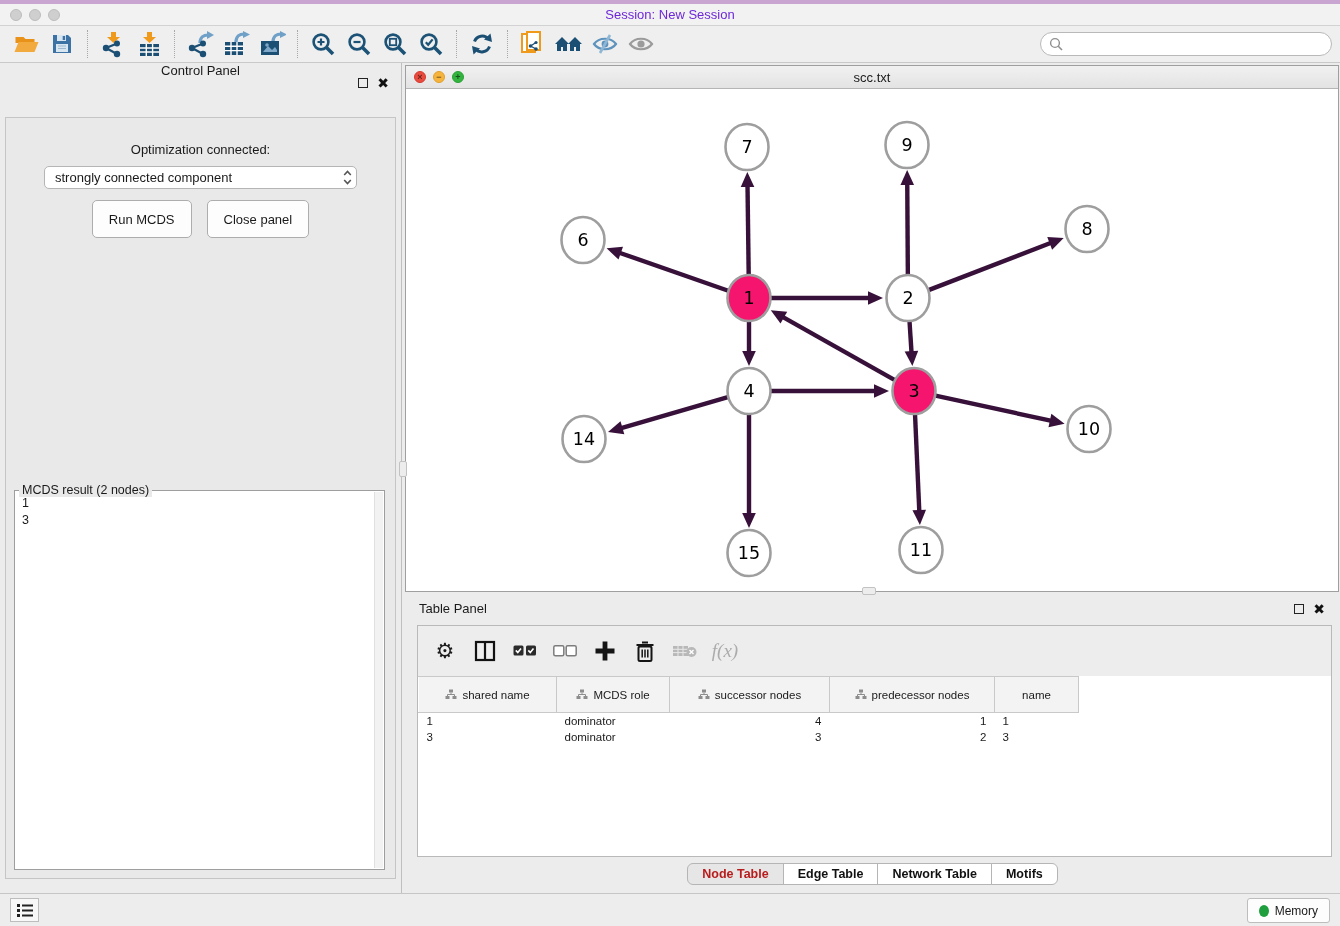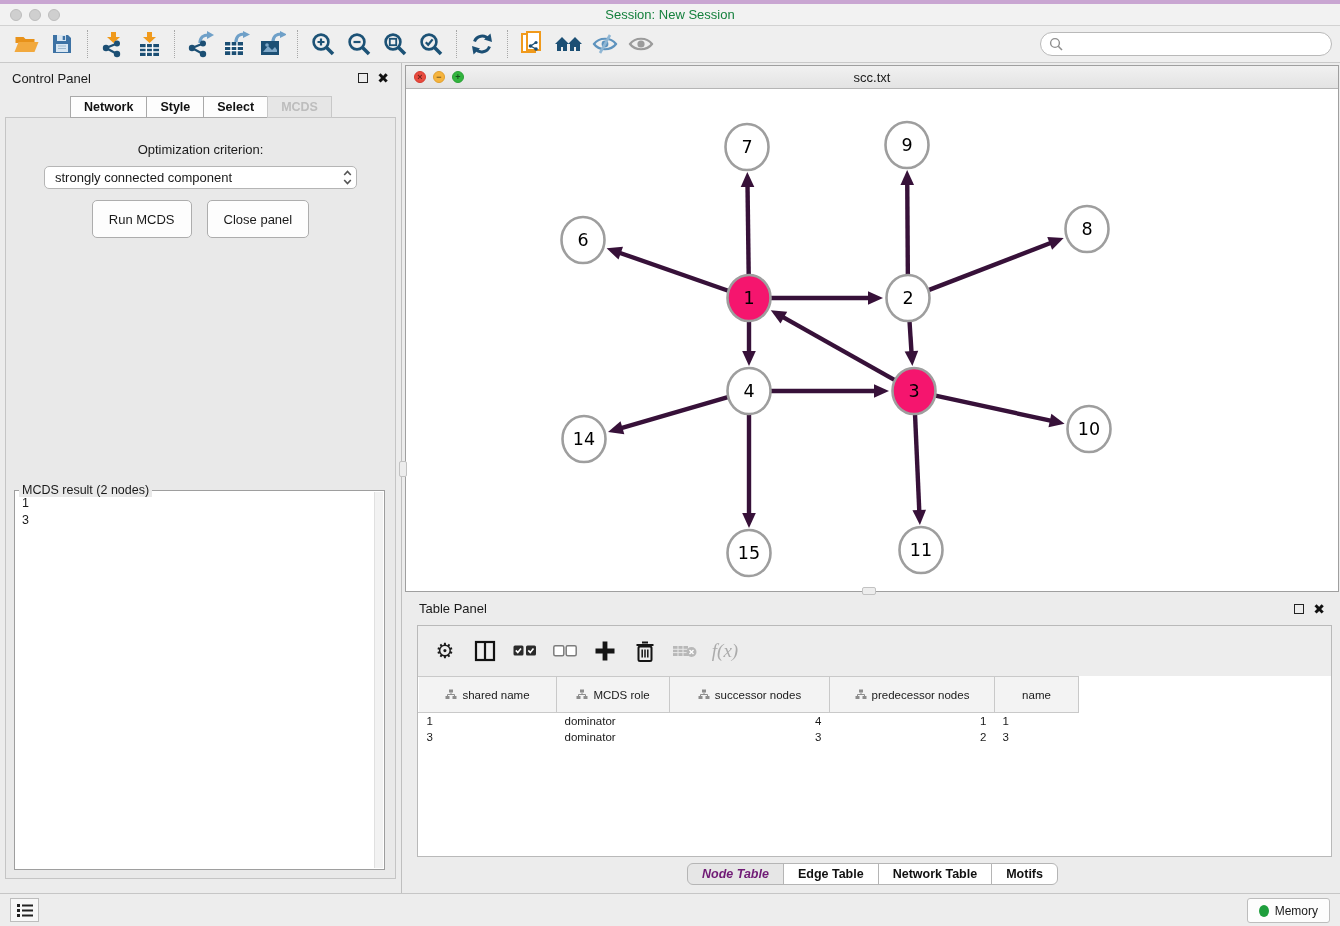--- a/index.html
+++ b/index.html
@@ -4,38 +4,38 @@
 <style>
   html,body{margin:0;padding:0;background:#d8d8d8;}
   *{box-sizing:border-box;}
   #app{position:relative;width:1340px;height:926px;background:#ECECEC;
        font-family:"Liberation Sans","DejaVu Sans",sans-serif;color:#1a1a1a;overflow:hidden;}
 
   
   .top-strip{position:absolute;top:0;left:0;right:0;height:4px;background:#C9A6D2;}
   .titlebar{position:absolute;top:4px;left:0;right:0;height:22px;background:#F2F2F2;
             border-bottom:1px solid #D2D2D2;display:flex;align-items:center;justify-content:center;}
-  .titlebar .title{font-size:13px;color:#15803d;}
+  .titlebar .title{font-size:13px;color:#6d28d9;}
   .traffic-main{position:absolute;left:10px;top:5px;display:flex;gap:7px;}
   .traffic-main span{width:12px;height:12px;border-radius:50%;background:#CFCFCF;border:1px solid #BDBDBD;}
 
   
   .toolbar{position:absolute;top:26px;left:0;right:0;height:37px;background:#EFEFEF;
            border-bottom:1px solid #C9C9C9;display:flex;align-items:center;padding:0 8px;}
   .tb-btn{width:36px;height:32px;display:flex;align-items:center;justify-content:center;flex:0 0 auto;}
   .tb-sep{width:1px;height:28px;border-left:1px dotted #A8A8A8;margin:0 7px;flex:0 0 auto;}
   .search-wrap{margin-left:auto;width:292px;height:24px;border:1px solid #B9B9B9;border-radius:13px;
                background:#fff;display:flex;align-items:center;padding:0 8px;gap:5px;}
   .search-wrap input{border:none;outline:none;flex:1;font-size:12px;background:transparent;
                      font-family:"Liberation Sans",sans-serif;}
 
   
   .control-panel{position:absolute;top:63px;left:0;width:402px;height:830px;background:#ECECEC;
                  border-right:1px solid #BFBFBF;}
-  .cp-header{height:30px;display:flex;align-items:center;padding:0 12px;font-size:13px;}
+  .cp-header{height:30px;display:flex;align-items:center;padding:0 12px;font-size:13px;flex-direction:column;}
   .win-icons{margin-left:auto;display:flex;gap:9px;align-items:center;}
   .float-icon{width:10px;height:10px;border:1.6px solid #222;display:inline-block;}
   .close-x{font-size:14px;font-weight:bold;color:#111;line-height:10px;}
   .cp-tabs{position:absolute;top:33px;left:0;right:0;display:flex;justify-content:center;z-index:2;}
   .cp-tab{border:1px solid #A9A9A9;background:#FDFDFD;padding:3px 13px;font-size:12.5px;font-weight:bold;
           margin-right:-1px;color:#111;}
   .cp-tab.active{color:#BDBDBD;background:#E6E6E6;border-color:#C8C8C8;}
   .cp-content{position:absolute;top:54px;left:5px;right:5px;bottom:14px;background:#E9E9E9;
               border:1px solid #C5C5C5;}
   .opt-label{text-align:center;margin-top:24px;font-size:13px;}
@@ -86,21 +86,21 @@
                  height:36px;padding:0;position:relative;text-align:center;}
   .node-table th:first-child{border-left:1px solid #C9C9C9;border-left-color:transparent;}
   .th-inner{display:flex;align-items:center;justify-content:center;gap:5px;padding:0 4px;}
   .node-table td{height:16px;padding:0 8px;border:none;white-space:nowrap;overflow:hidden;}
   .al{text-align:left;} .ar{text-align:right;}
   .tp-tabs{position:absolute;left:0;right:0;bottom:3px;display:flex;justify-content:center;}
   .tp-tab{border:1px solid #B5B5B5;background:#ffffff;margin-right:-1px;padding:3px 14px;font-size:12.5px;
           font-weight:bold;color:#111;}
   .tp-tab:first-child{border-radius:6px 0 0 6px;}
   .tp-tab:last-child{border-radius:0 6px 6px 0;}
-  .tp-tab.active{color:#701a75;background:#E6E6E6;font-style:italic;}
+  .tp-tab.active{color:#b91c1c;background:#E6E6E6;}
 
   
   .statusbar{position:absolute;bottom:0;left:0;right:0;height:33px;background:#EDEDED;
              border-top:1px solid #C6C6C6;}
   .list-btn{position:absolute;left:10px;top:4px;width:29px;height:24px;background:#F8F8F8;
             border:1px solid #BDBDBD;display:flex;align-items:center;justify-content:center;}
   .memory-btn{position:absolute;right:10px;top:4px;height:25px;padding:0 11px;background:#FDFDFD;
               border:1px solid #BDBDBD;border-radius:3px;display:flex;align-items:center;gap:6px;
               font-size:12px;}
   .mem-dot{width:10px;height:12px;border-radius:50%;background:#1E9E3C;}
@@ -267,28 +267,22 @@
   </div>
 
   <div class="control-panel">
     <div class="cp-header">
       <span>Control Panel</span>
       <span class="win-icons">
         <span class="float-icon"></span>
         <span class="close-x">✖</span>
       </span>
     </div>
-    <div class="cp-tabs">
-      <div class="cp-tab">Network</div>
-      <div class="cp-tab">Style</div>
-      <div class="cp-tab">Select</div>
-      <div class="cp-tab active">MCDS</div>
-    </div>
     <div class="cp-content">
-      <div class="opt-label">Optimization criterion:</div>
+      <div class="opt-label">Optimization connected:</div>
       <div class="dropdown">
         <span class="dd-text">strongly connected component</span>
         <svg width="9" height="15" viewBox="0 0 9 15">
           <path d="M1.2 5L4.5 1.5 7.8 5" stroke="#555" stroke-width="1.6" fill="none"></path>
           <path d="M1.2 10l3.3 3.5L7.8 10" stroke="#555" stroke-width="1.6" fill="none"></path>
         </svg>
       </div>
       <div class="btn-row">
         <div class="mac-btn">Run MCDS</div>
         <div class="mac-btn">Close panel</div>

